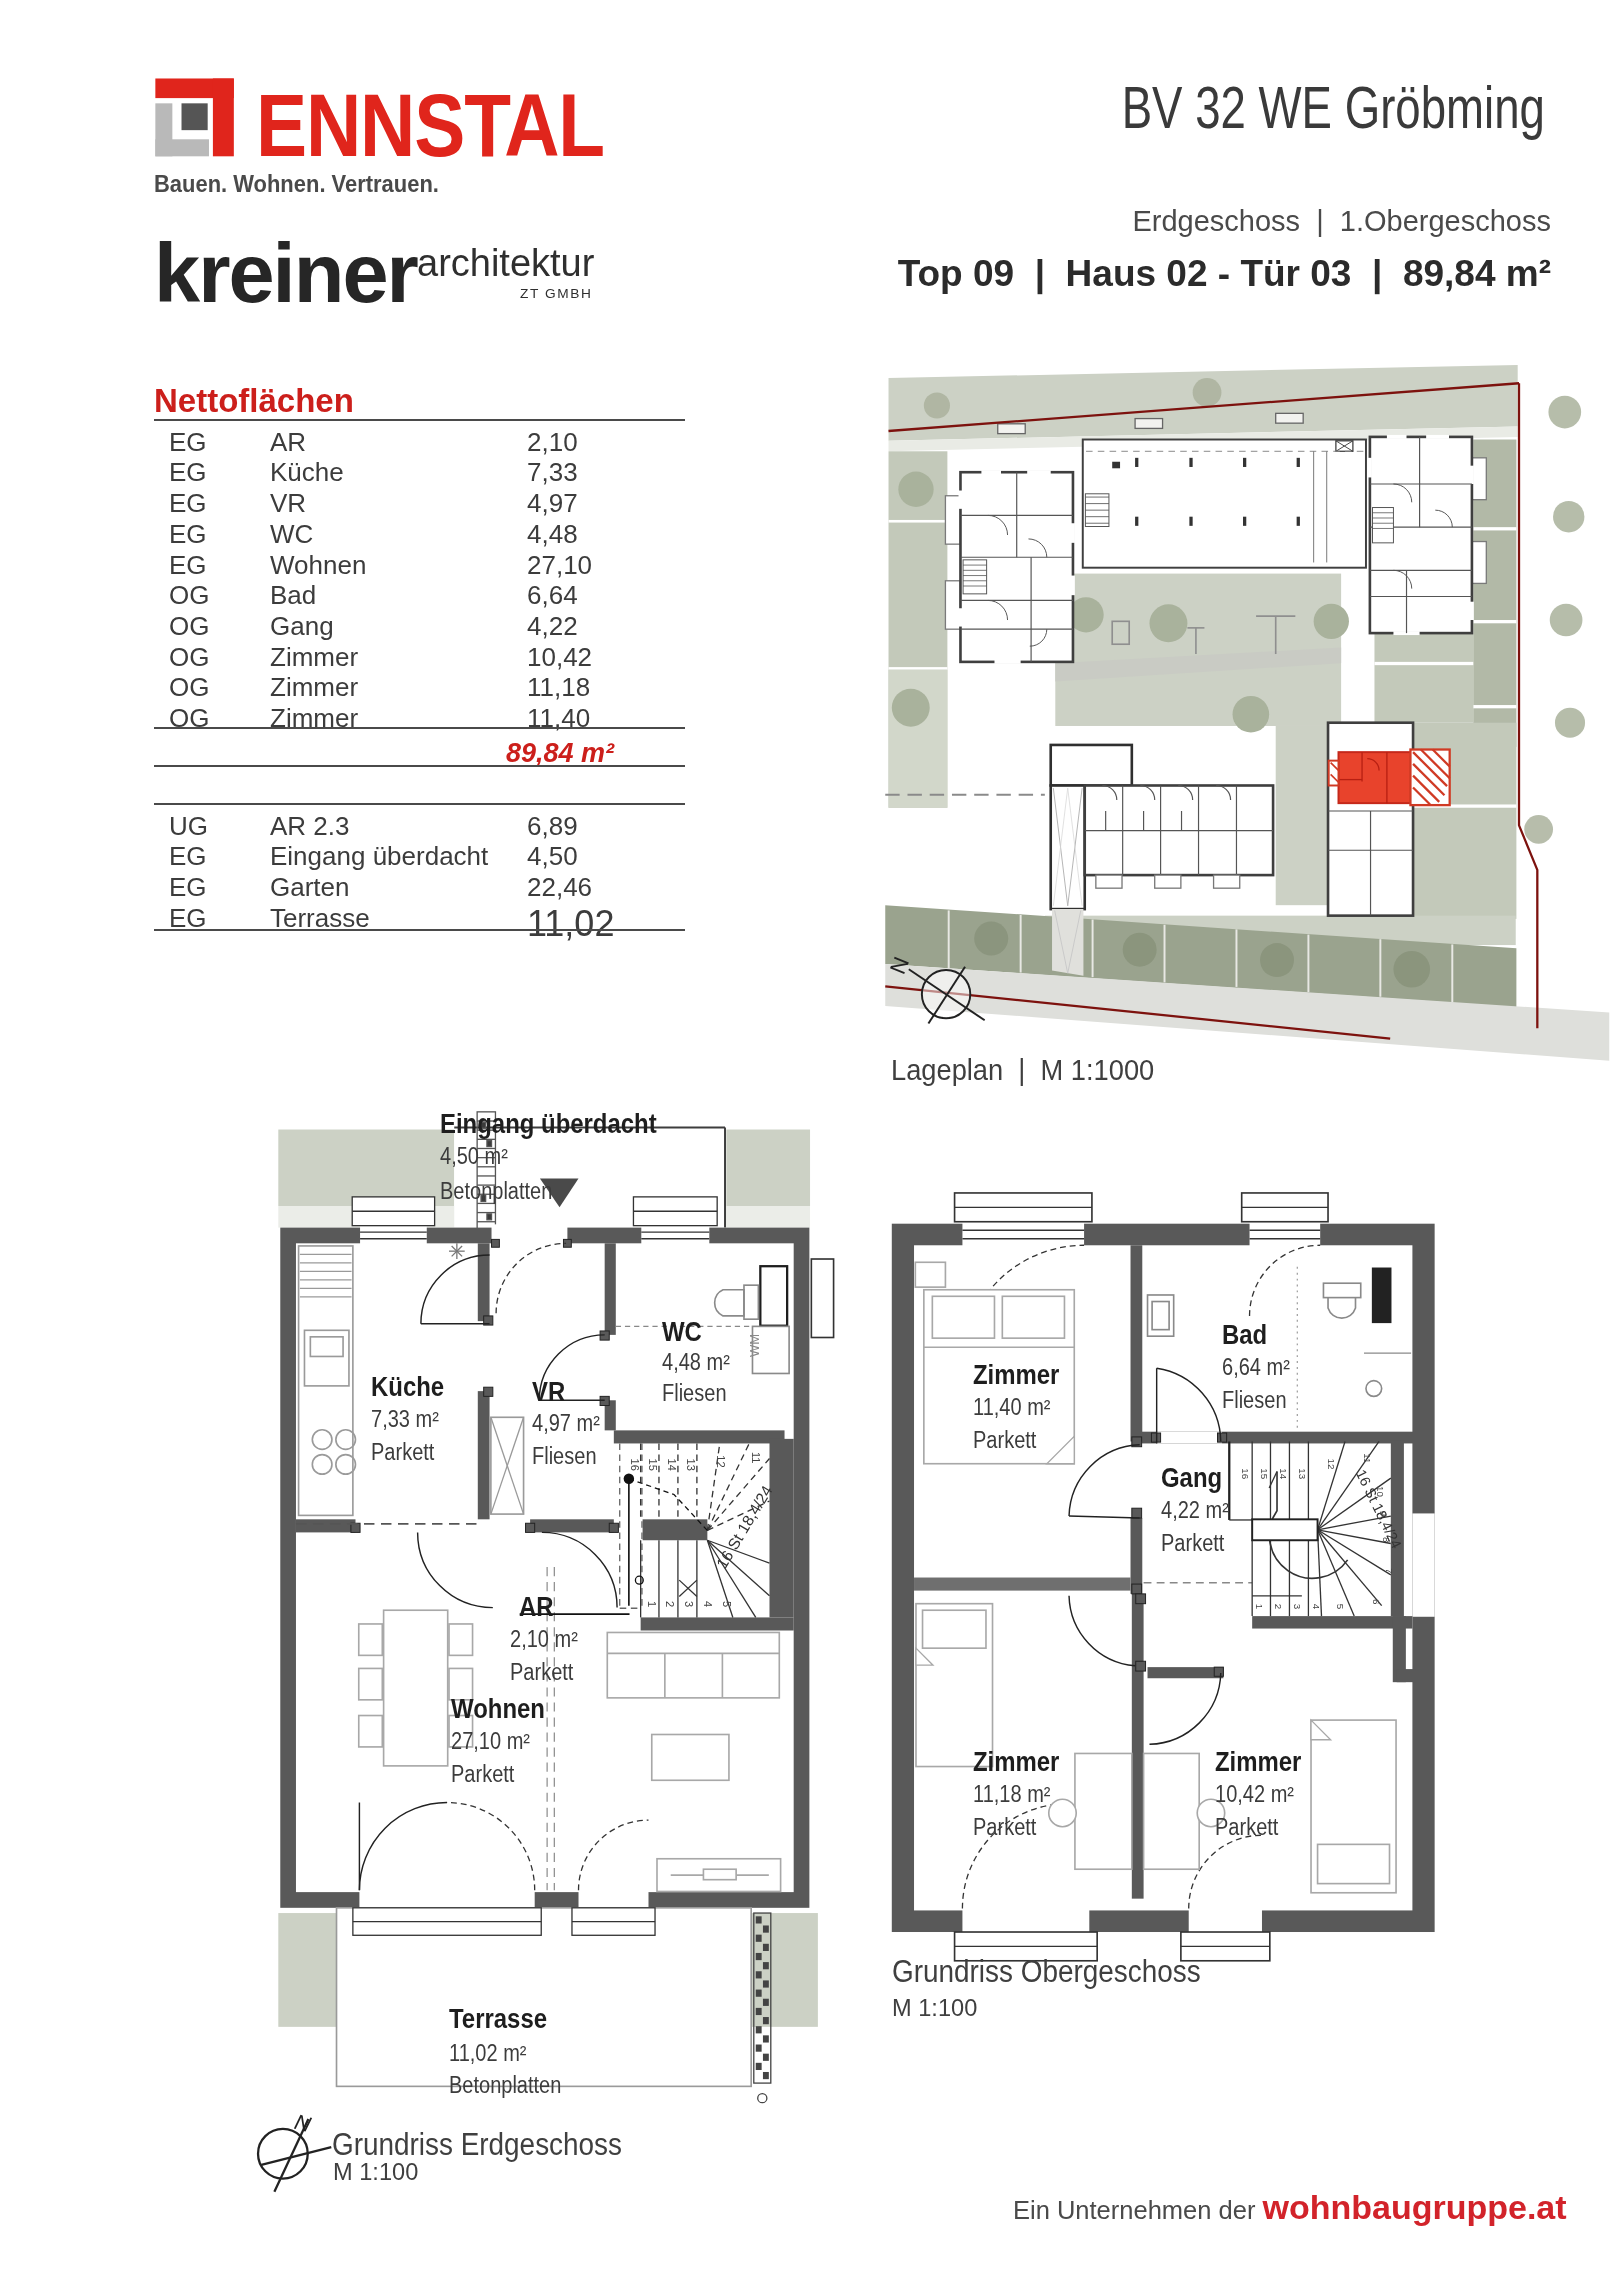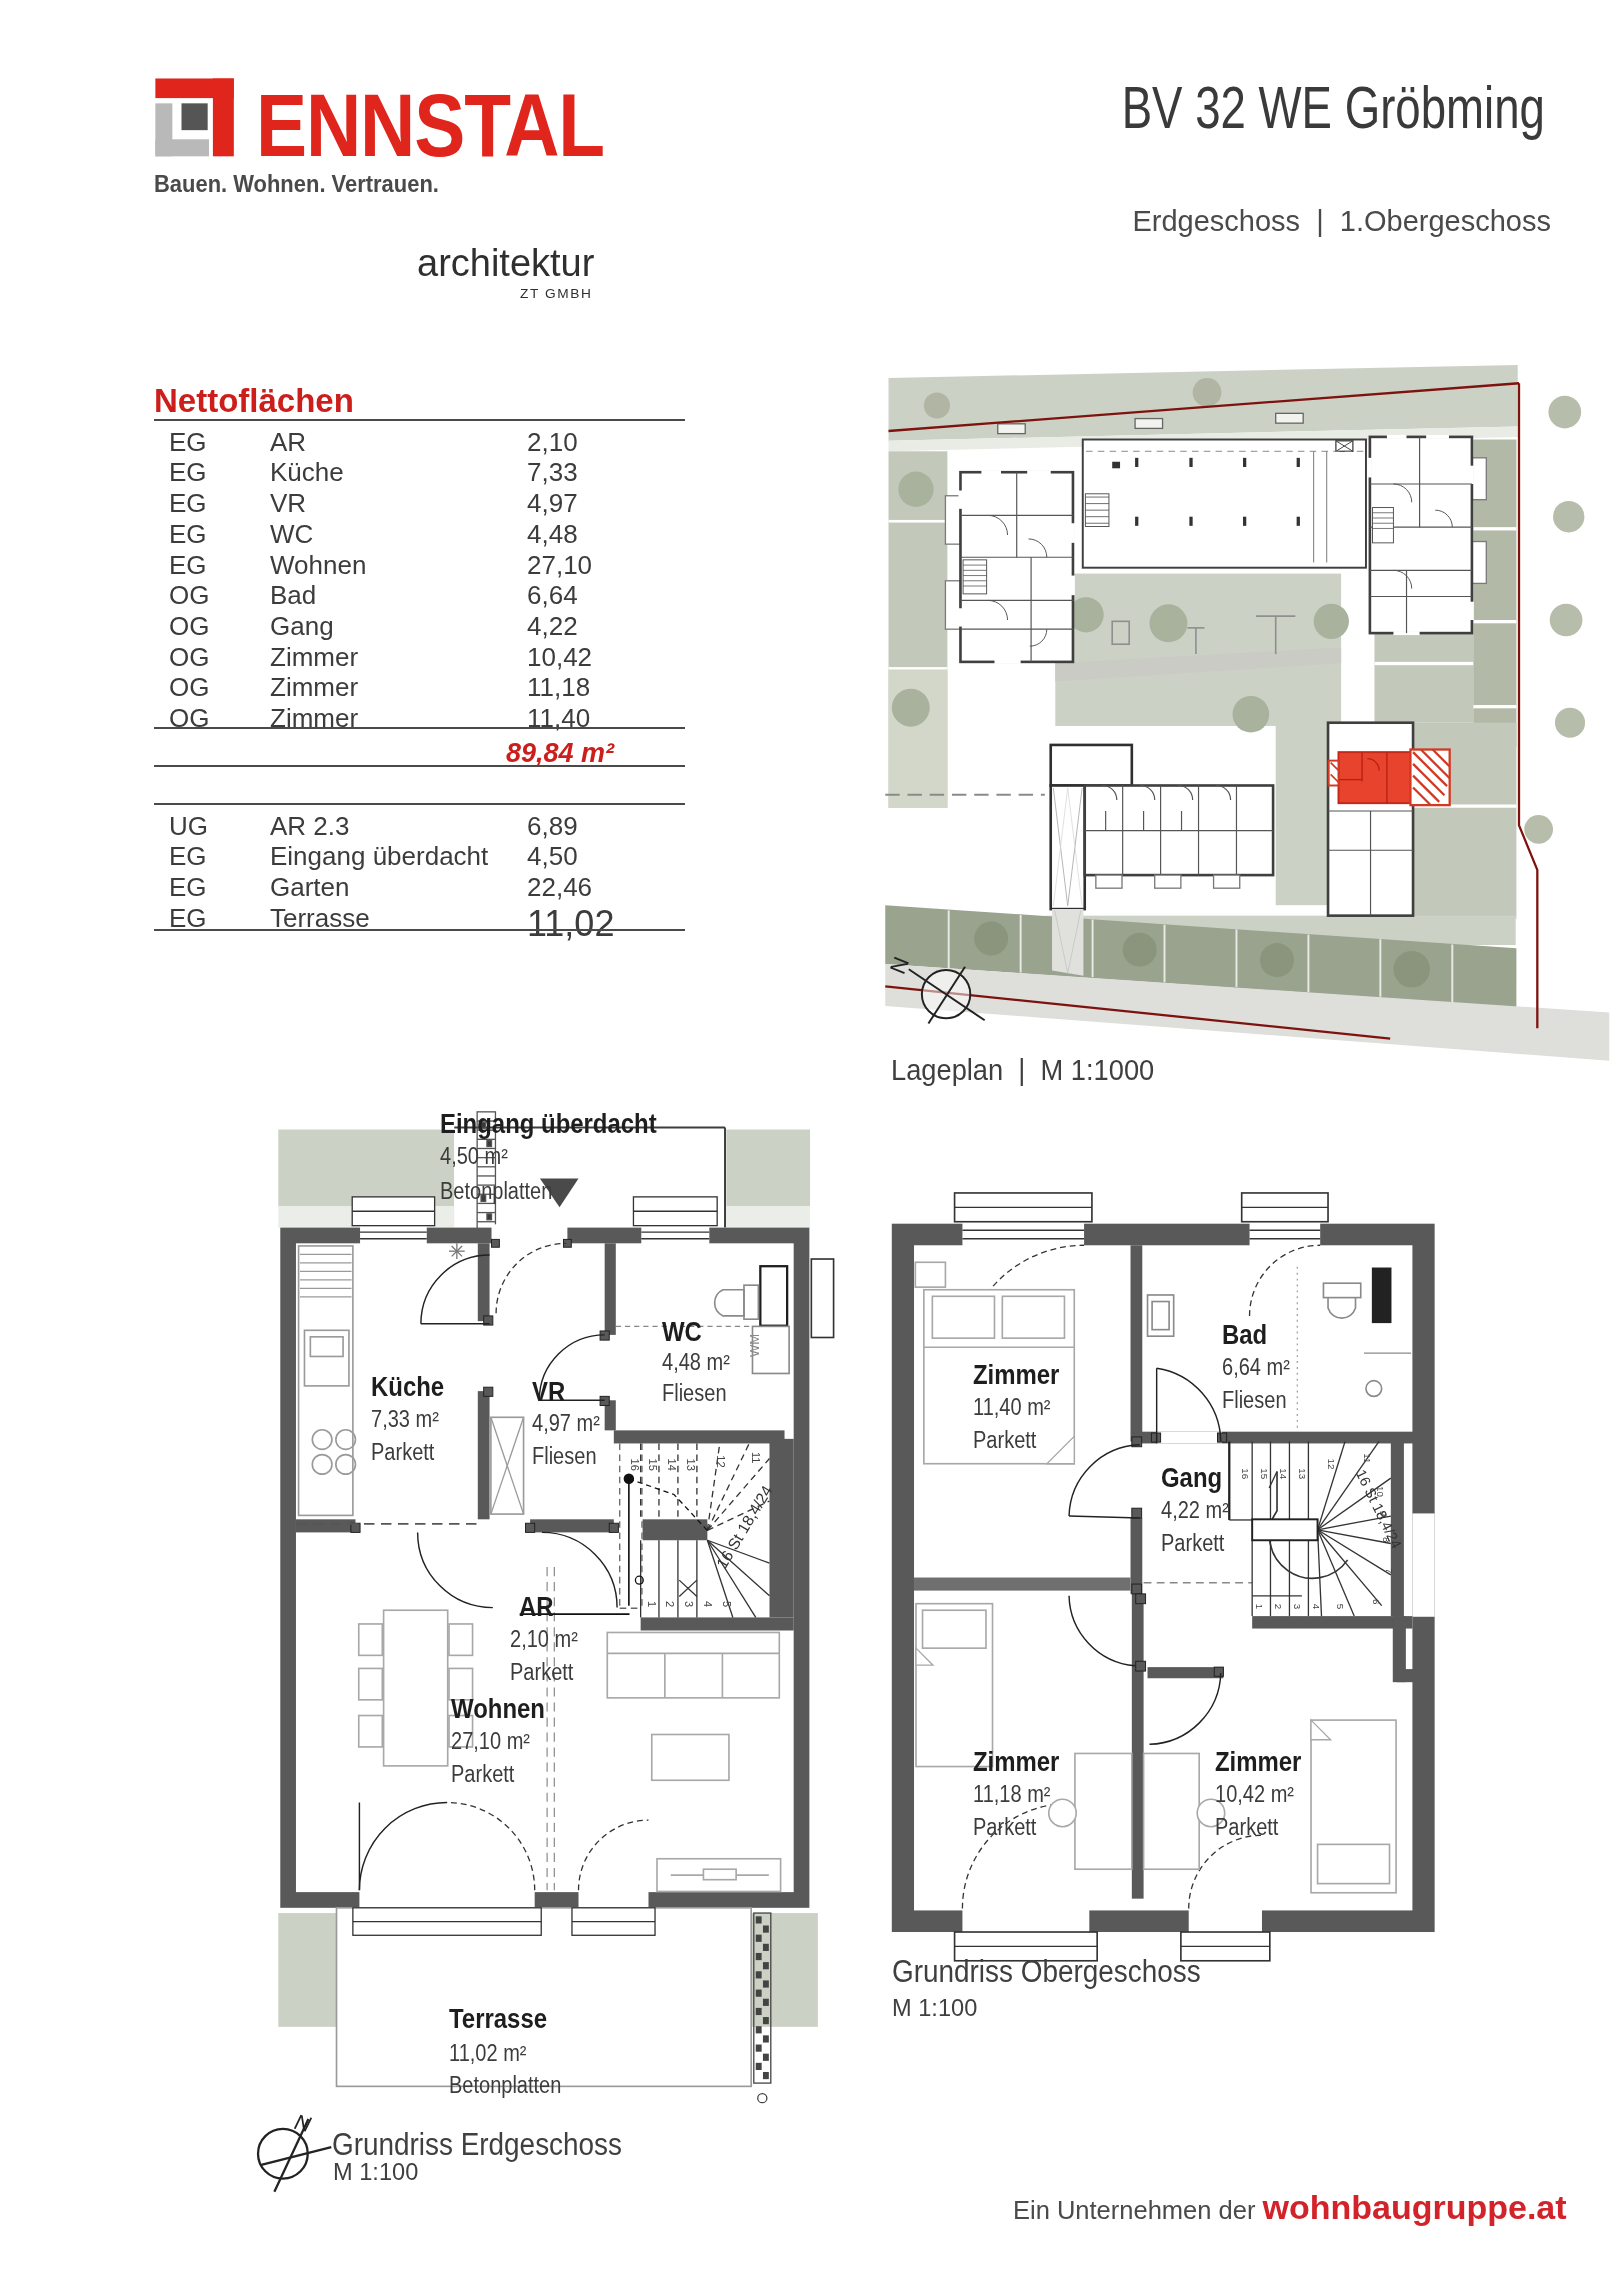--- a/index.html
+++ b/index.html
@@ -700,25 +700,27 @@
   <g id="egcompass" stroke="#222" stroke-width="3.5" fill="none">
     <circle cx="432" cy="3293" r="38"></circle>
     <line x1="471" y1="3240" x2="419" y2="3351"></line>
     <line x1="399" y1="3310" x2="506" y2="3283"></line>
   </g>
   <text x="448" y="3254" font-size="33" fill="#222" transform="rotate(15 448 3254)" font-family="Liberation Sans" font-style="italic">N</text>
 </svg>
 
 <div class="t" style="left:256px;top:74px;font-size:89px;font-weight:bold;color:#e0251c;transform:scaleX(0.86);transform-origin:left top;letter-spacing:-1.3px;">ENNSTAL</div>
 <div class="t" style="left:154px;top:171px;font-size:23.6px;font-weight:bold;color:#4a4a4a;transform:scaleX(0.93);transform-origin:left top;">Bauen. Wohnen. Vertrauen.</div>
+<div class="t" style="left:154px;top:226px;font-size:83px;font-weight:bold;color:#262626;letter-spacing:-2px;">kreiner</div>
 <div class="t" style="left:417px;top:242px;font-size:38px;color:#2f2f2f;">architektur</div>
 <div class="t" style="left:520px;top:286px;font-size:13.7px;color:#2f2f2f;letter-spacing:1.6px;">ZT GMBH</div>
 
 <div class="t" style="right:79px;top:73px;font-size:60px;color:#3a3a3a;transform:scaleX(0.76);transform-origin:right top;">BV 32 WE Gröbming</div>
 <div class="t" style="right:73px;top:205px;font-size:29px;color:#4a4a4a;">Erdgeschoss&nbsp; | &nbsp;1.Obergeschoss</div>
+<div class="t" style="right:73px;top:253px;font-size:37px;font-weight:bold;color:#2b2b2b;">Top 09&nbsp; |&nbsp; Haus 02 - Tür 03&nbsp; |&nbsp; 89,84 m²</div>
 
 <div class="t" style="left:154px;top:382px;font-size:33px;font-weight:bold;color:#cc1f1b;">Nettoflächen</div>
 <div class="abs" style="left:154px;top:419px;width:531px;height:2px;background:#4a4a4a;"></div>
 <div id="tbl1">
       <div class="t" style="left:169px;top:427px;font-size:26px;">EG</div>
       <div class="t" style="left:270px;top:427px;font-size:26px;">AR</div>
       <div class="t" style="left:527px;top:427px;font-size:26px;">2,10</div>
       <div class="t" style="left:169px;top:457px;font-size:26px;">EG</div>
       <div class="t" style="left:270px;top:457px;font-size:26px;">Küche</div>
       <div class="t" style="left:527px;top:457px;font-size:26px;">7,33</div>

